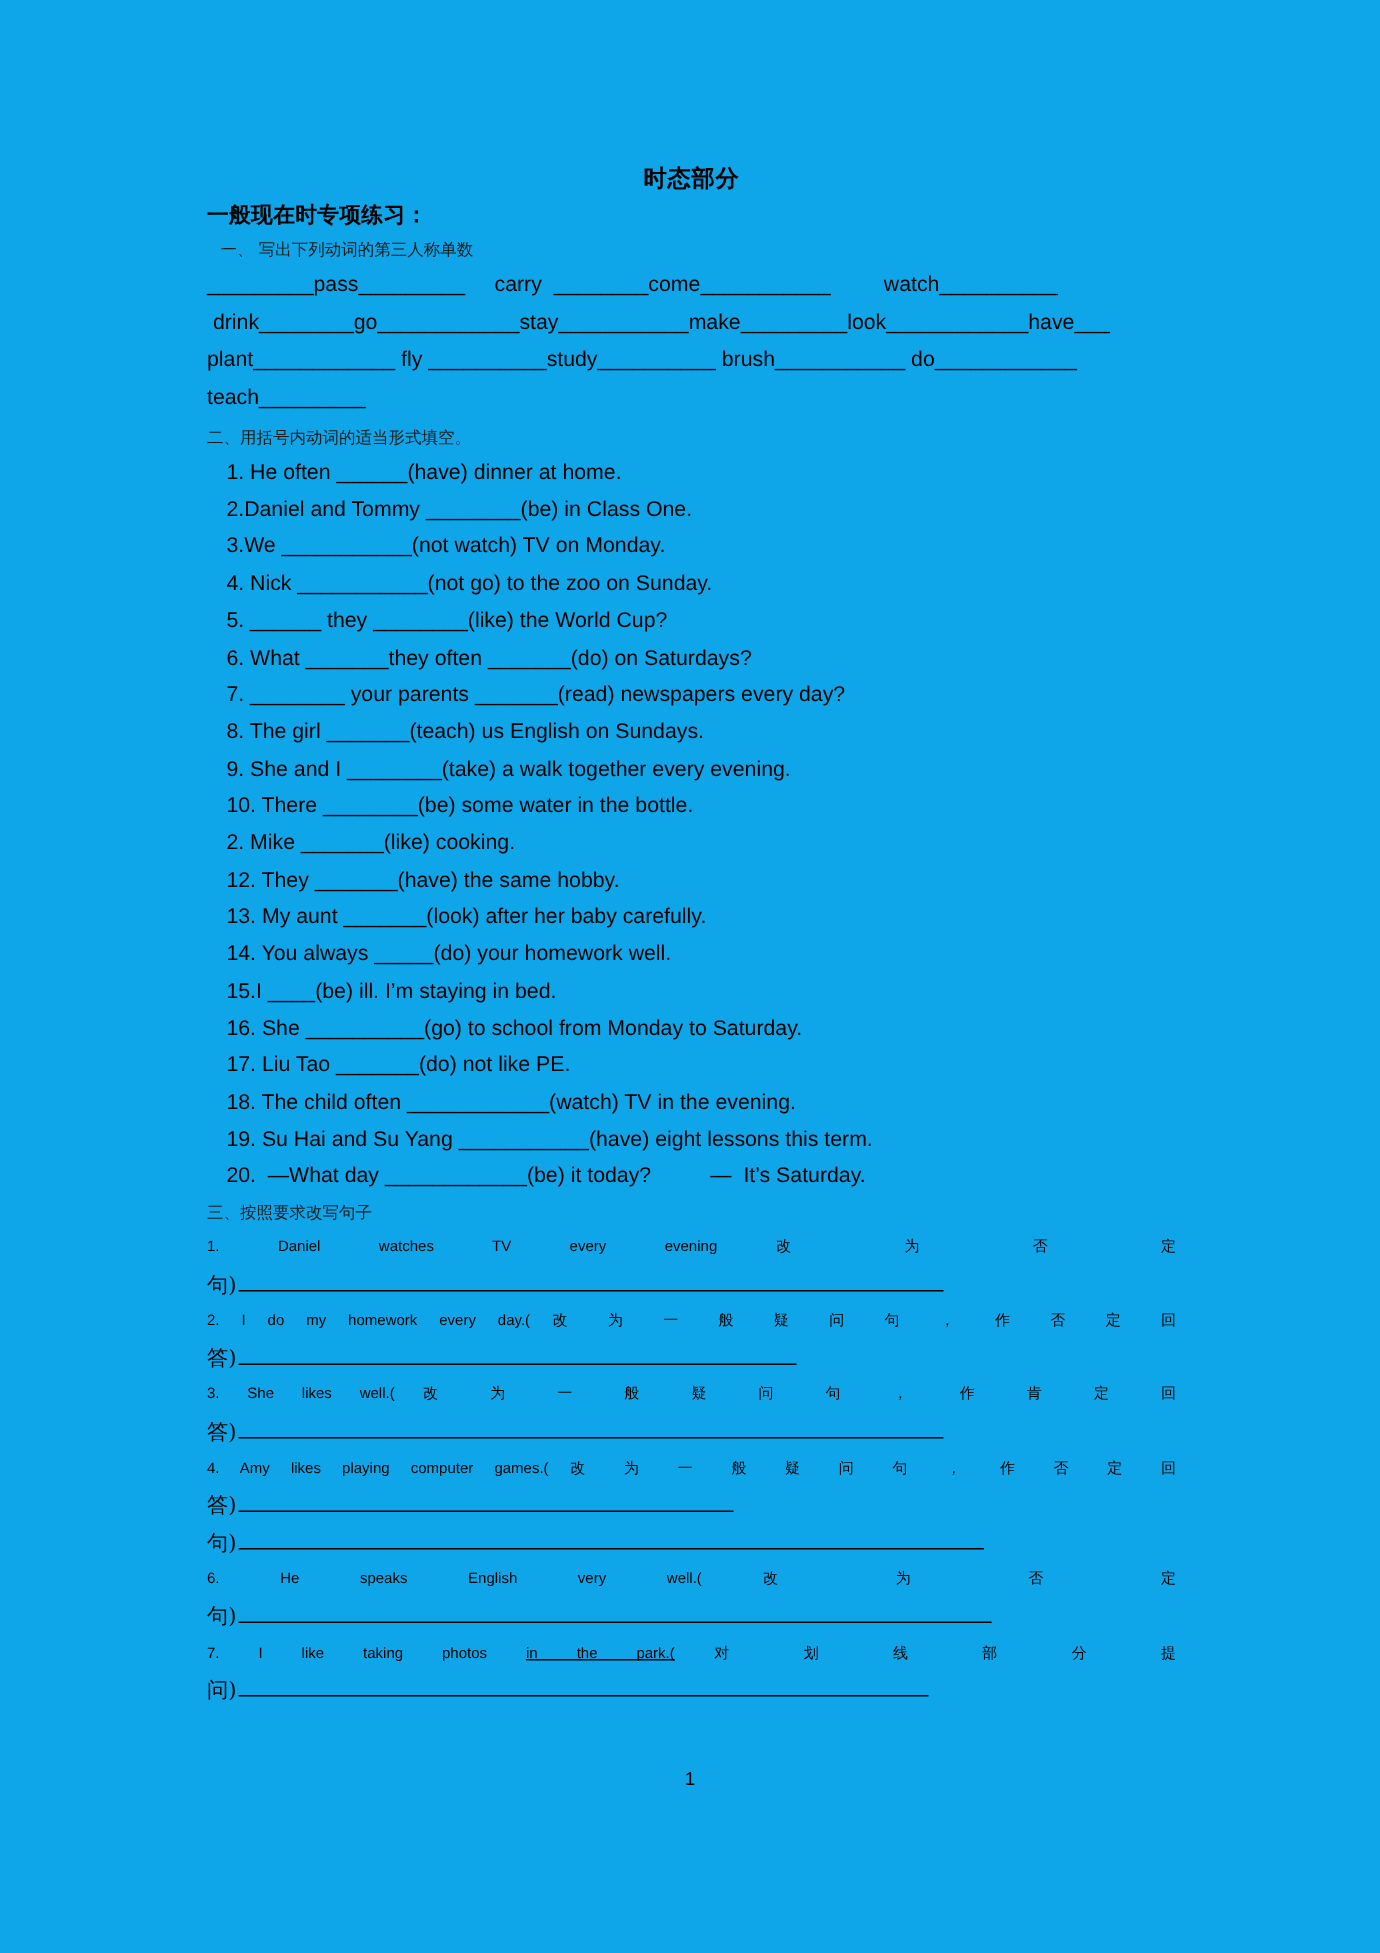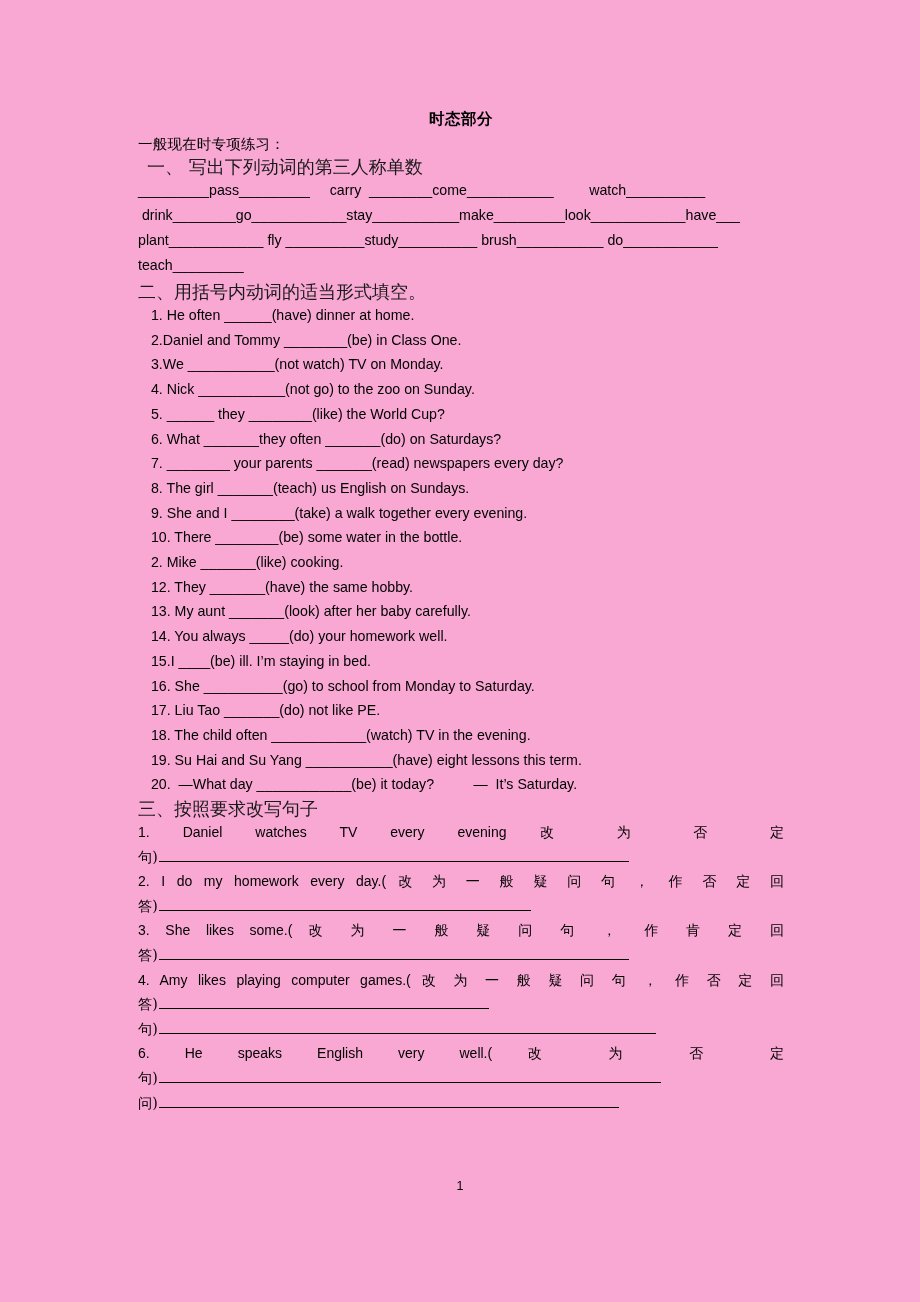--- a/index.html
+++ b/index.html
@@ -13,21 +13,21 @@
     position: relative;
     font-family: "Liberation Sans", sans-serif;
     color: #000000;
     overflow: hidden;
   }
   .page {
     position: absolute;
     left: 0; top: 0;
     width: 920px;
     height: 1302px;
-    background: #f9a8d4;
+    background: #0ea5e9;
   }
   .content {
     position: absolute;
     left: 138px;
     top: 108px;
     width: 646px;
   }
 
   
   .doc-title {
@@ -36,29 +36,29 @@
     font-weight: bold;
     font-size: 15.5px;
     letter-spacing: 0.5px;
     line-height: 22px;
     margin: 0 0 4px 0;
   }
 
   
   .h-bold-sans {
     font-family: "DejaVu Sans", sans-serif;
-    font-weight: normal;
+    font-weight: bold;
     font-size: 14.5px;
     line-height: 21px;
     margin: 0;
     letter-spacing: 0.2px;
   }
   .h-serif {
     font-family: "DejaVu Serif", "Liberation Serif", serif;
-    font-size: 18px;
+    font-size: 11px;
     line-height: 23px;
     margin: 0;
     color: #1a1a1a;
   }
   .h-serif.indent { padding-left: 9px; }
 
   
   .verbline {
     font-family: "Liberation Sans", sans-serif;
     font-size: 14.2px;
@@ -73,21 +73,21 @@
     font-size: 14.2px;
     line-height: 24.7px;
     margin: 0;
     padding-left: 9px;
     white-space: pre;
   }
 
   
   .jblock { margin: 0; }
   .jline {
-    font-size: 14px;
+    font-size: 10px;
     line-height: 24.6px;
     text-align: justify;
     text-align-last: justify;
     margin: 0;
     font-family: "Liberation Sans", sans-serif;
   }
   .jline .cn {
     font-family: "DejaVu Serif", "Liberation Serif", serif;
   }
   .jline.first { padding-left: 0; }
@@ -170,35 +170,36 @@
     <div id="section3-list">
         <div class="jblock">
           <div class="jline first"><span>1. </span><span>Daniel watches TV every evening</span><span class="cn"> 改 为 否 定</span></div>
           <div class="ansline"><span>句)</span><span class="rule" style="width: 470px;"></span></div>
         </div>
         <div class="jblock">
           <div class="jline"><span> 2. </span><span>I do my homework every day.(</span><span class="cn"> 改 为 一 般 疑 问 句 ， 作 否 定 回</span></div>
           <div class="ansline"><span>答)</span><span class="rule" style="width: 372px;"></span></div>
         </div>
         <div class="jblock">
-          <div class="jline"><span> 3. </span><span>She likes some.(</span><span class="cn"> 改 为 一 般 疑 问 句 ， 作 肯 定 回</span></div>
+          <div class="jline"><span> 3. </span><span>She likes well.(</span><span class="cn"> 改 为 一 般 疑 问 句 ， 作 肯 定 回</span></div>
           <div class="ansline"><span>答)</span><span class="rule" style="width: 470px;"></span></div>
         </div>
         <div class="jblock">
           <div class="jline"><span> 4. </span><span>Amy likes playing computer games.(</span><span class="cn"> 改 为 一 般 疑 问 句 ， 作 否 定 回</span></div>
           <div class="ansline"><span>答)</span><span class="rule" style="width: 330px;"></span></div>
         </div>
         <div class="jblock">
           <div class="ansline"><span>句)</span><span class="rule" style="width: 497px;"></span></div>
         </div>
         <div class="jblock">
           <div class="jline"><span> 6. </span><span>He speaks English very well.(</span><span class="cn"> 改 为 否 定</span></div>
           <div class="ansline"><span>句)</span><span class="rule" style="width: 502px;"></span></div>
         </div>
         <div class="jblock">
+          <div class="jline"><span> 7. </span><span>I like taking photos </span><span class="uline-park">in the park.(</span><span class="cn"> 对 划 线 部 分 提</span></div>
           <div class="ansline"><span>问)</span><span class="rule" style="width: 460px;"></span></div>
         </div>
       </div>
 
   </div>
 
   <div class="pagenum">1</div>
 </div>
 
 </body></html>

